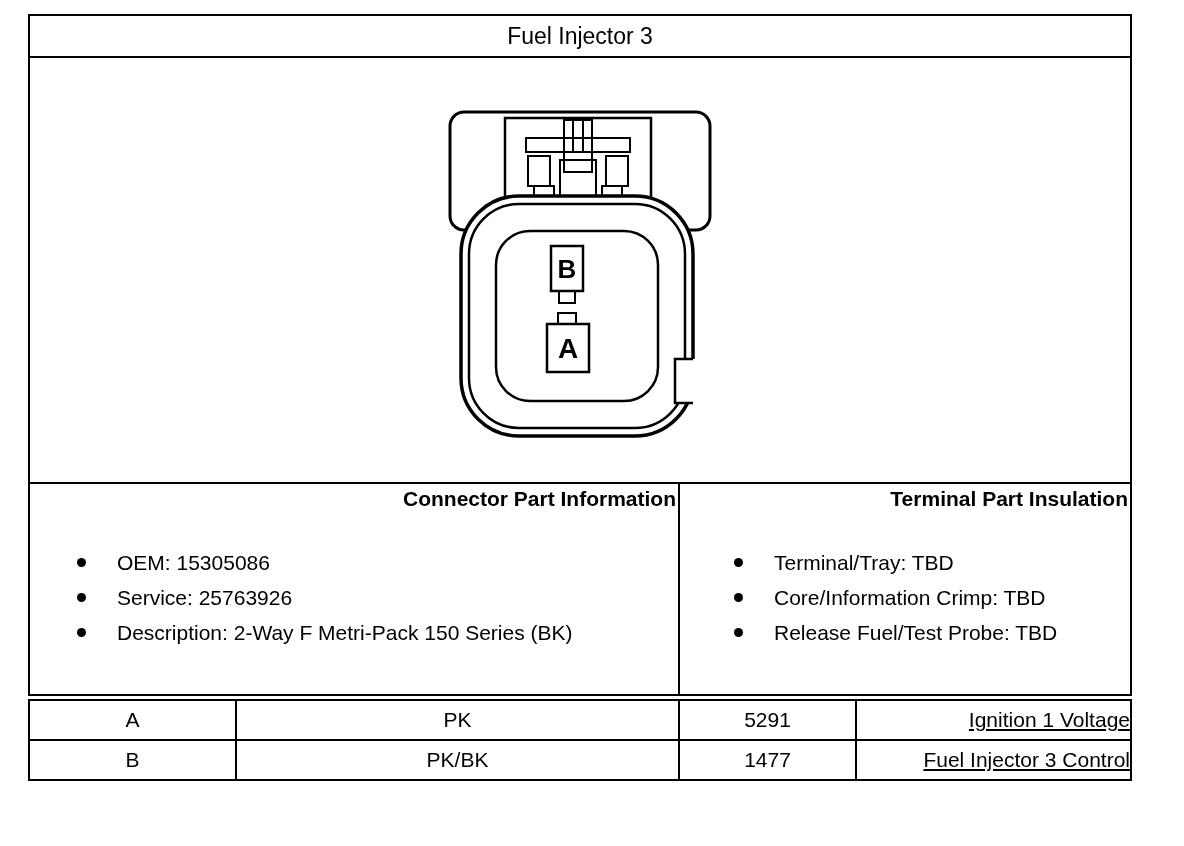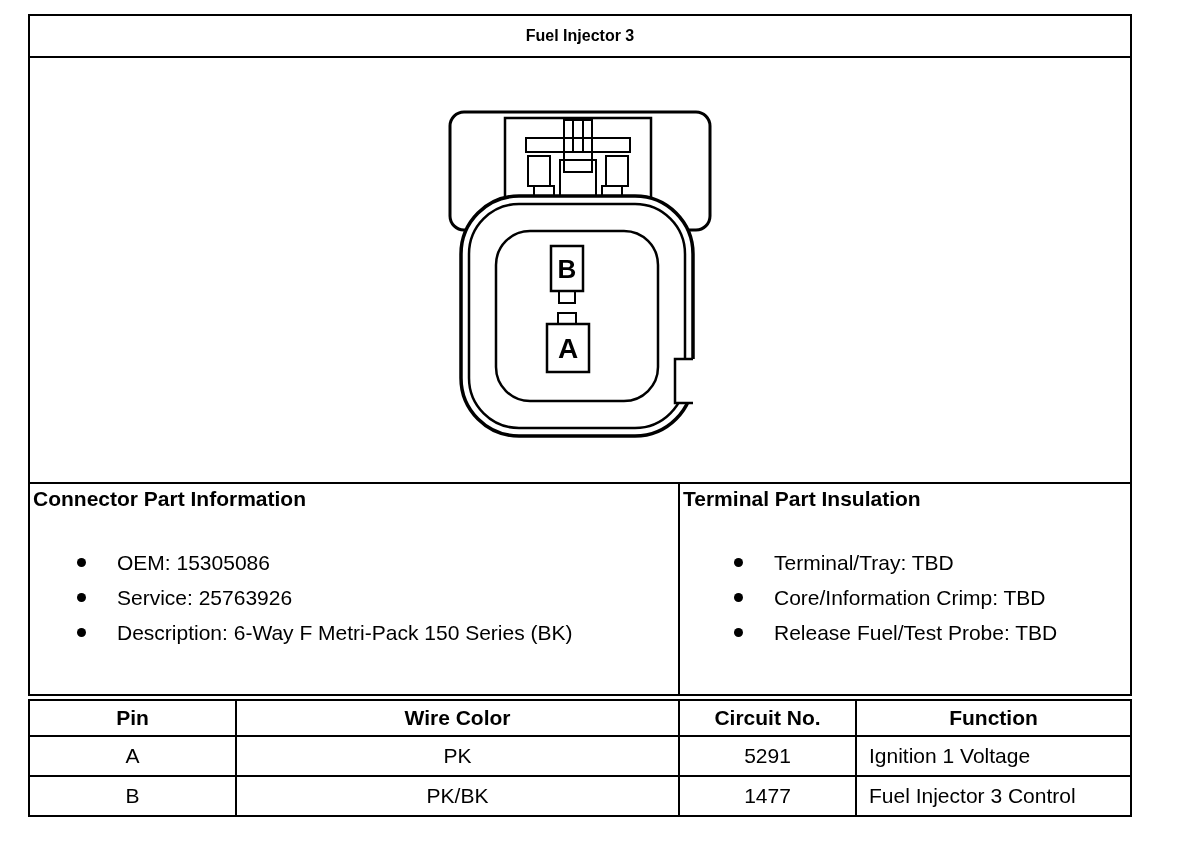--- a/index.html
+++ b/index.html
@@ -22,27 +22,28 @@
     border-collapse: collapse;
     table-layout: fixed;
     width: 1102px;
     background: #ffffff;
   }
   td, th {
     border: 2px solid #000000;
     padding: 0;
     vertical-align: top;
     background: #ffffff;
+    text-align: right;
   }
   .title-cell {
     height: 40px;
     text-align: center;
     vertical-align: middle;
-    font-weight: bold;
-    font-size: 16px;
+    font-weight: normal;
+    font-size: 23px;
   }
   .diagram-cell {
     height: 424px;
     text-align: center;
     vertical-align: top;
   }
   .diagram-cell svg {
     margin-top: 50px;
   }
   .info-cell {
@@ -87,22 +88,23 @@
     font-weight: bold;
     font-size: 21px;
   }
   .pin-table td {
     height: 38px;
     vertical-align: middle;
     text-align: center;
     font-size: 21px;
   }
   .pin-table td.fn {
-    text-align: left;
+    text-align: right;
     padding-left: 12px;
+    text-decoration: underline;
   }
   svg .ln {
     fill: none;
     stroke: #000000;
   }
   svg text {
     font-family: "Liberation Sans", sans-serif;
     font-weight: bold;
   }
 </style>
@@ -168,21 +170,21 @@
           <li class="info-item">
             <span class="bullet-dot"></span>
             <span>OEM: 15305086</span>
           </li>
           <li class="info-item">
             <span class="bullet-dot"></span>
             <span>Service: 25763926</span>
           </li>
           <li class="info-item">
             <span class="bullet-dot"></span>
-            <span>Description: 6-Way F Metri-Pack 150 Series (BK)</span>
+            <span>Description: 2-Way F Metri-Pack 150 Series (BK)</span>
           </li>
         </ul>
       </td>
       <td class="info-cell">
         <div class="info-heading">Terminal Part Insulation</div>
         <ul class="info-list right">
           <li class="info-item">
             <span class="bullet-dot"></span>
             <span>Terminal/Tray: TBD</span>
           </li>
@@ -201,26 +203,20 @@
     </table>
 
   <table class="pin-table">
     <colgroup>
       <col style="width:207px">
         <col style="width:443px">
         <col style="width:177px">
         <col style="width:275px">
     </colgroup>
     <tbody>
-        <tr>
-      <th>Pin</th>
-      <th>Wire Color</th>
-      <th>Circuit No.</th>
-      <th>Function</th>
-    </tr>
     <tr>
       <td>A</td>
       <td>PK</td>
       <td>5291</td>
       <td class="fn">Ignition 1 Voltage</td>
     </tr>
     <tr>
       <td>B</td>
       <td>PK/BK</td>
       <td>1477</td>

